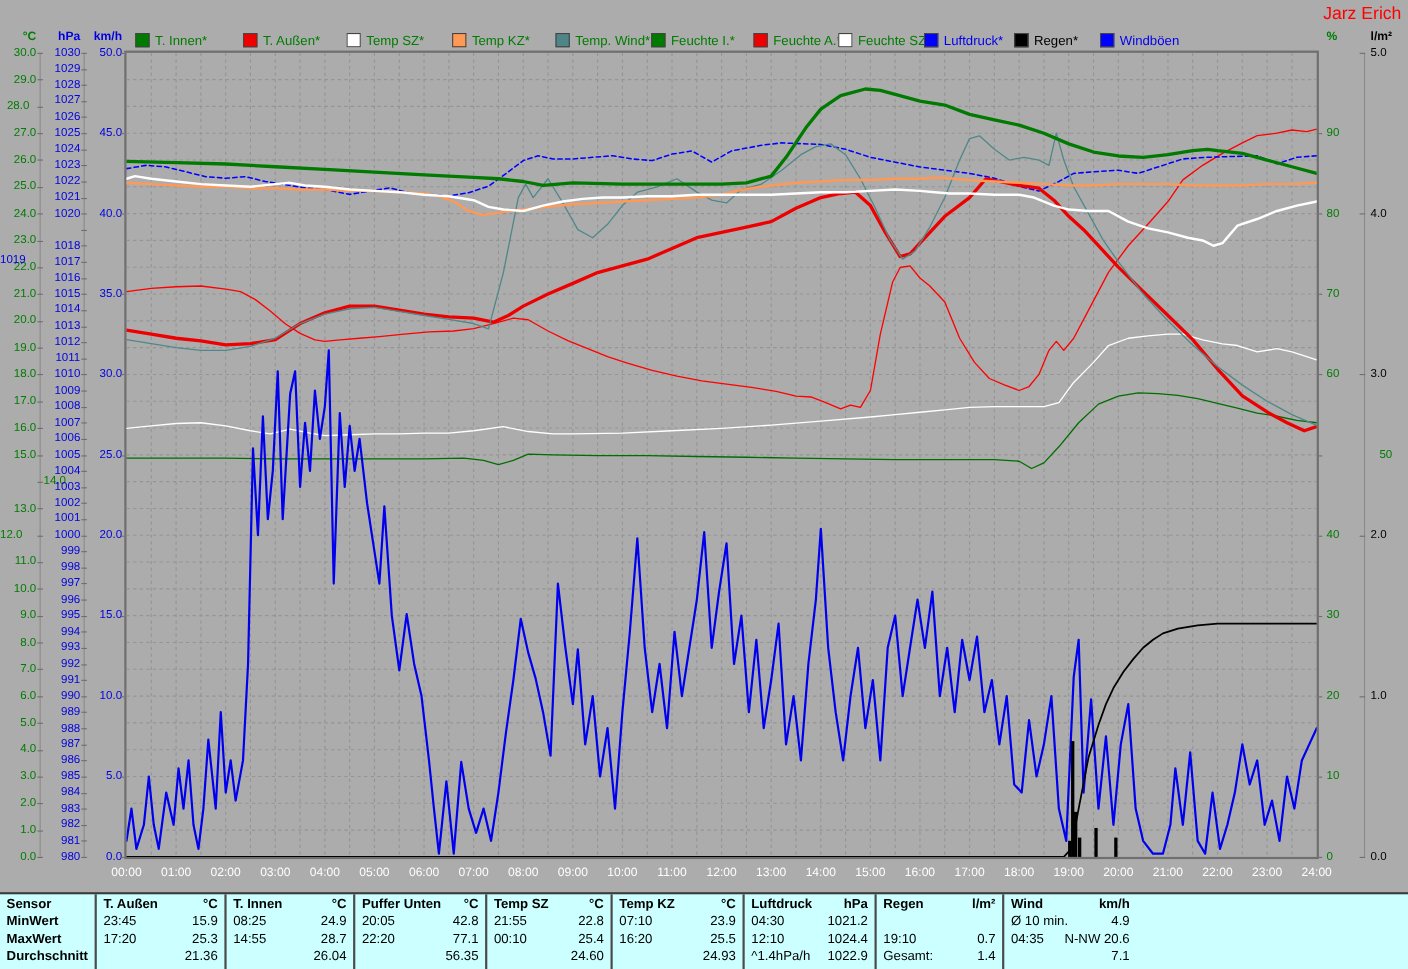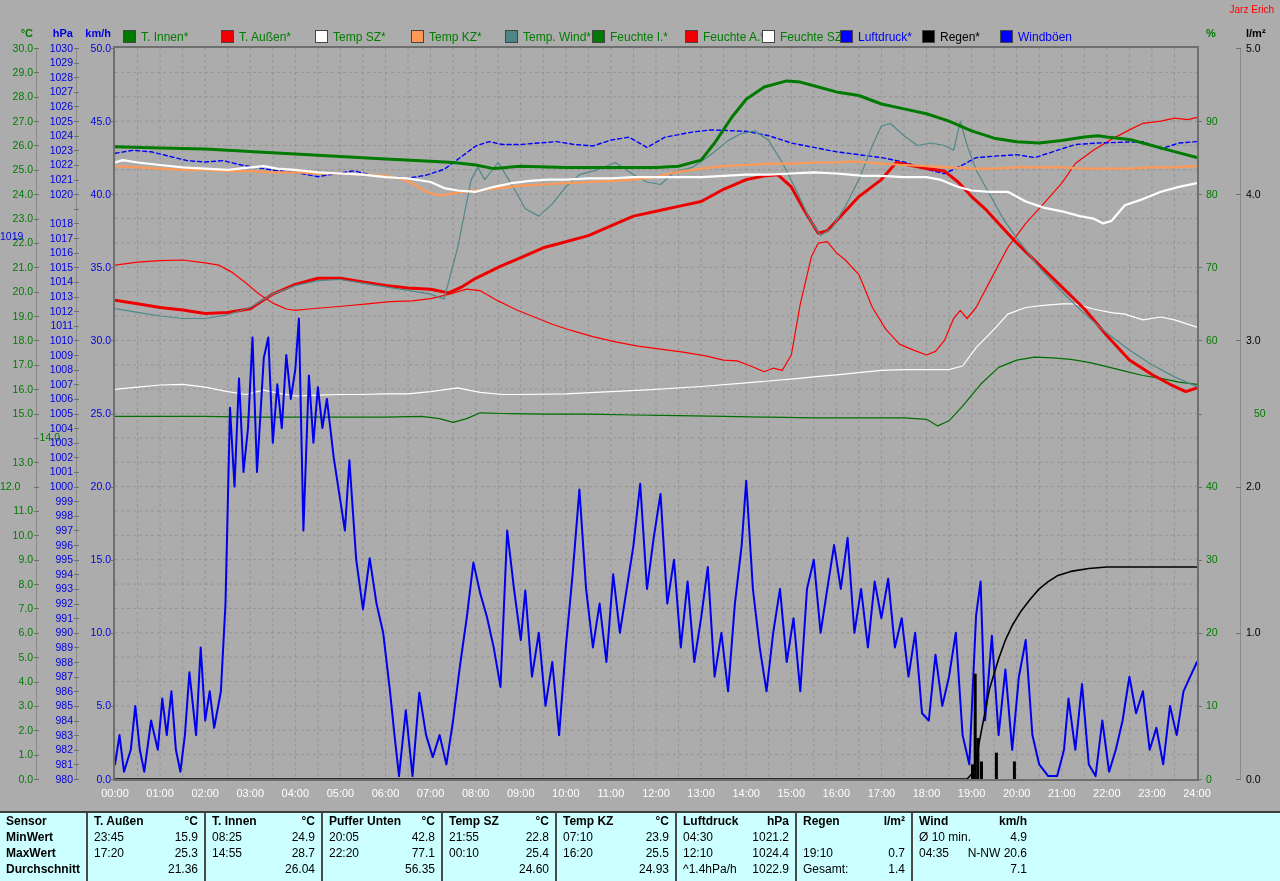--- a/index.html
+++ b/index.html
@@ -1,20 +1,20 @@
 <!DOCTYPE html>
 <html><head>
 <meta charset="utf-8">
 <style>
   html,body{margin:0;padding:0;background:#ACACAC;}
   #app{position:relative;width:1280px;height:881px;background:#ACACAC;overflow:hidden;
        font-family:"Liberation Sans",sans-serif;-webkit-font-smoothing:none;}
   .abs{position:absolute;}
   #title{top:4px;left:0;width:1280px;text-align:center;color:#FFFFFF;font-size:15px;}
-  #watermark{top:4px;right:6px;color:#FF0000;font-size:10px;}
+  #watermark{top:4px;right:6px;color:#FF0000;font-size:16px;}
   .unit-head{top:27px;font-size:11px;font-weight:bold;}
   .legend-item{top:30px;height:13px;display:flex;align-items:center;font-size:12px;}
   .swatch{width:11px;height:11px;border:1px solid #444;margin-right:5px;display:inline-block;}
   .axis-line{width:1px;background:#8a8a8a;top:48px;height:731px;}
   .tick{height:1px;background:#6e6e6e;}
   .ylab{font-size:10.5px;line-height:11px;white-space:nowrap;}
   #plot{left:113px;top:46px;width:1082px;height:731px;border:2px solid #6f6f6f;background:#ACACAC;}
   .xlab{top:787px;width:44px;text-align:center;color:#FFFFFF;font-size:11px;}
   #stats{left:0;top:811px;width:1280px;height:70px;background:#CCFFFF;border-top:2px solid #3c3c3c;}
   .tcol{position:absolute;top:0;height:68px;font-size:12px;color:#000;}
@@ -84,21 +84,21 @@
       </div>
     </div>
   <div id="yaxes">
       <div class="abs axis-line" style="left: 36px;"></div>
       <div class="abs axis-line" style="left: 76px;"></div>
       <div class="abs axis-line" style="left: 1240px;"></div>
       <div class="abs ylab" style="top: 42.5px; color: rgb(0, 124, 0); position: absolute; left: 0px; width: 33px; text-align: right;">30.0</div>
       <div class="abs tick" style="left: 34px; width: 5px; top: 48px;"></div>
       <div class="abs ylab" style="top: 66.8667px; color: rgb(0, 124, 0); position: absolute; left: 0px; width: 33px; text-align: right;">29.0</div>
       <div class="abs tick" style="left: 34px; width: 5px; top: 72.3667px;"></div>
-      <div class="abs ylab" style="top: 91.2333px; color: rgb(0, 124, 0); position: absolute; left: 0px; width: 33px; text-align: right;">28.0</div>
+      <div class="abs ylab" style="top: 91.2333px; color: rgb(0, 124, 0); position: absolute; left: 0px; width: 33px; text-align: center;">28.0</div>
       <div class="abs tick" style="left: 34px; width: 5px; top: 96.7333px;"></div>
       <div class="abs ylab" style="top: 115.6px; color: rgb(0, 124, 0); position: absolute; left: 0px; width: 33px; text-align: right;">27.0</div>
       <div class="abs tick" style="left: 34px; width: 5px; top: 121.1px;"></div>
       <div class="abs ylab" style="top: 139.967px; color: rgb(0, 124, 0); position: absolute; left: 0px; width: 33px; text-align: right;">26.0</div>
       <div class="abs tick" style="left: 34px; width: 5px; top: 145.467px;"></div>
       <div class="abs ylab" style="top: 164.333px; color: rgb(0, 124, 0); position: absolute; left: 0px; width: 33px; text-align: right;">25.0</div>
       <div class="abs tick" style="left: 34px; width: 5px; top: 169.833px;"></div>
       <div class="abs ylab" style="top: 188.7px; color: rgb(0, 124, 0); position: absolute; left: 0px; width: 33px; text-align: right;">24.0</div>
       <div class="abs tick" style="left: 34px; width: 5px; top: 194.2px;"></div>
       <div class="abs ylab" style="top: 213.067px; color: rgb(0, 124, 0); position: absolute; left: 0px; width: 33px; text-align: right;">23.0</div>

